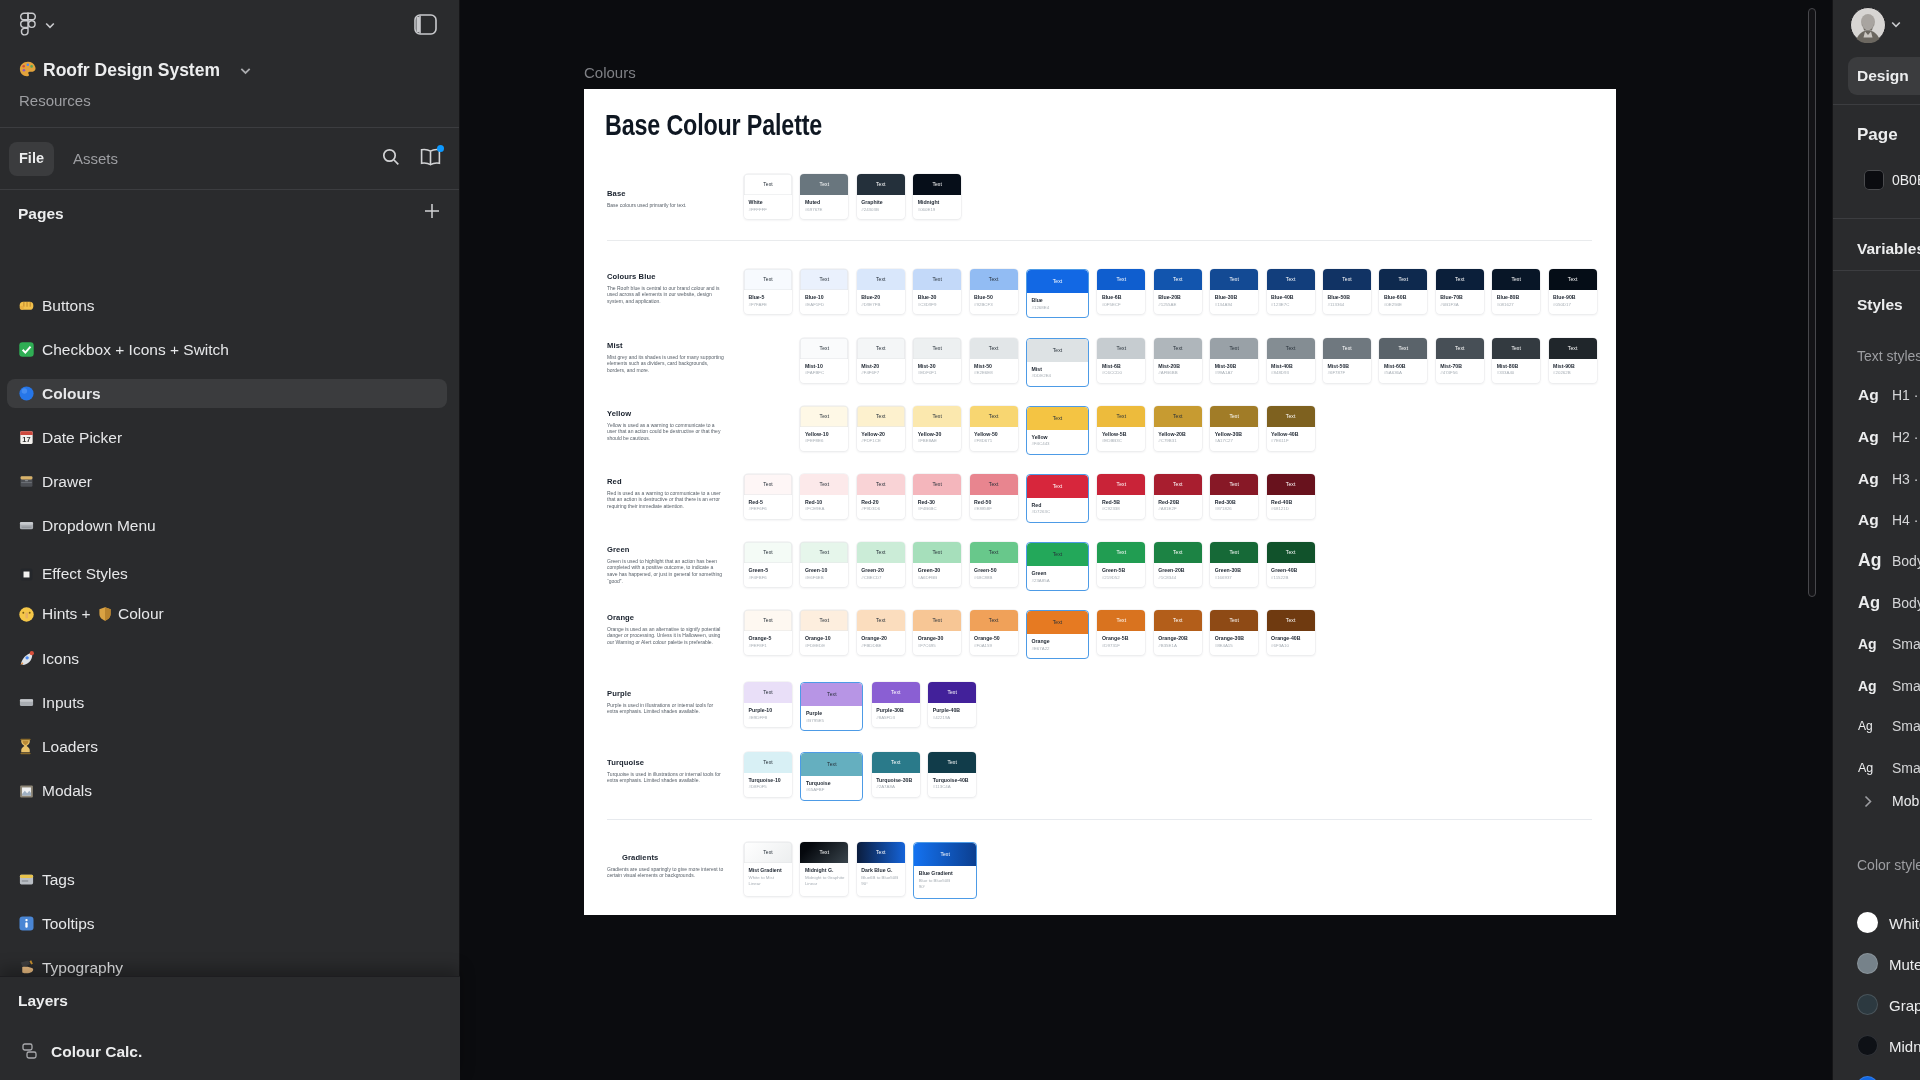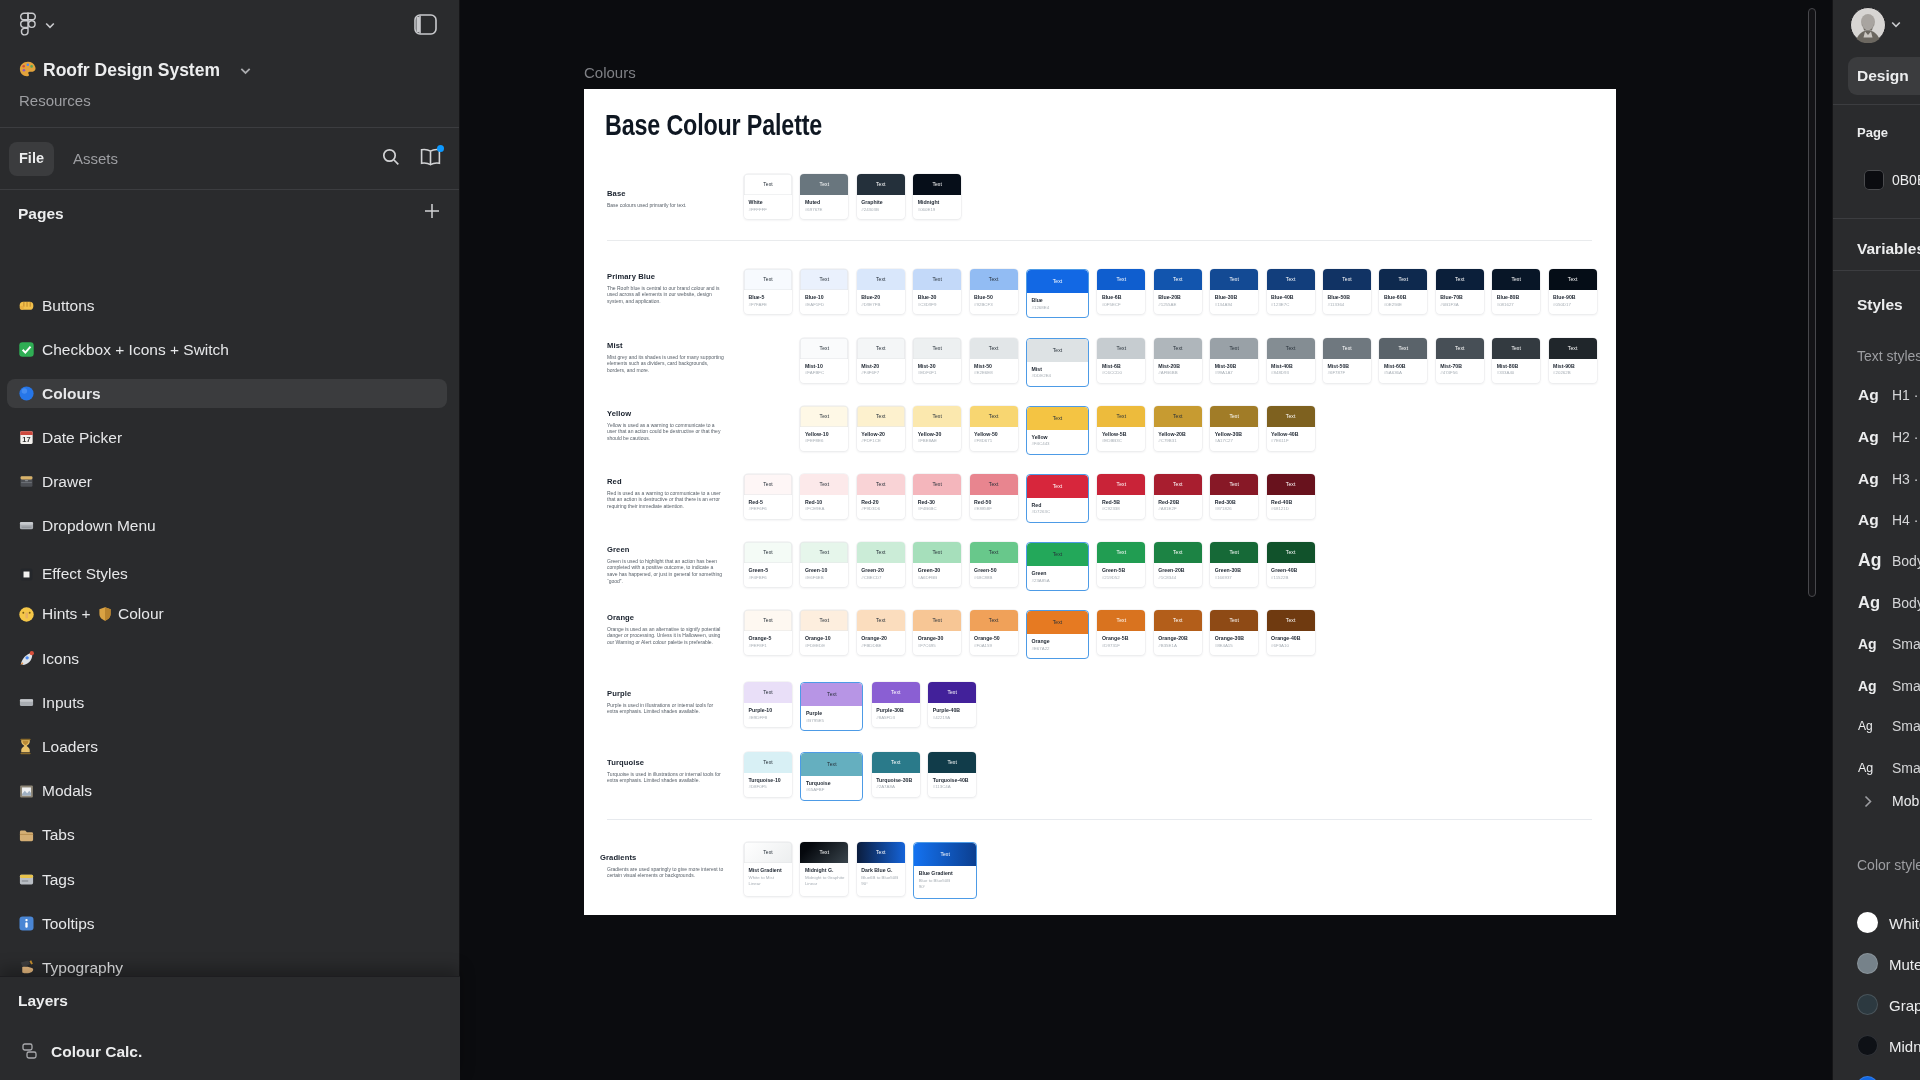--- a/index.html
+++ b/index.html
@@ -42,21 +42,21 @@
 <div class="card" style="left:272.8px;top:85.0px;width:48px;height:45px">
       <div class="sw" style="height:21px;line-height:21px;background:#24303B;color:#ffffff">Text</div>
       <div class="nm">Graphite</div>
       <div class="hx">#24303B</div>
     </div>
 <div class="card" style="left:329.2px;top:85.0px;width:48px;height:45px">
       <div class="sw" style="height:21px;line-height:21px;background:#060E19;color:#ffffff">Text</div>
       <div class="nm">Midnight</div>
       <div class="hx">#060E19</div>
     </div>
-<div class="rt" style="left:23px;top:183.0px">Primary Blue</div>
+<div class="rt" style="left:23px;top:183.0px">Colours Blue</div>
 <div class="rd" style="left:23px;top:195.5px">The Roofr blue is central to our brand colour and is</div>
 <div class="rd" style="left:23px;top:202.3px">used across all elements in our website, design</div>
 <div class="rd" style="left:23px;top:209.1px">system, and application.</div>
 <div class="card" style="left:160.0px;top:180.0px;width:48px;height:45px">
       <div class="sw" style="height:21px;line-height:21px;background:#F7FAFE;color:#273039;box-shadow:inset 0 0 0 0.6px #e4e6e8">Text</div>
       <div class="nm">Blue-5</div>
       <div class="hx">#F7FAFE</div>
     </div>
 <div class="card" style="left:216.4px;top:180.0px;width:48px;height:45px">
       <div class="sw" style="height:21px;line-height:21px;background:#EAF1FD;color:#273039;box-shadow:inset 0 0 0 0.6px #e4e6e8">Text</div>
@@ -453,21 +453,21 @@
 <div class="card" style="left:287.8px;top:662.5px;width:48px;height:45px">
       <div class="sw" style="height:21px;line-height:21px;background:#2A7A8A;color:#ffffff">Text</div>
       <div class="nm">Turquoise-30B</div>
       <div class="hx">#2A7A8A</div>
     </div>
 <div class="card" style="left:344.2px;top:662.5px;width:48px;height:45px">
       <div class="sw" style="height:21px;line-height:21px;background:#113C4A;color:#ffffff">Text</div>
       <div class="nm">Turquoise-40B</div>
       <div class="hx">#113C4A</div>
     </div>
-<div class="rt" style="left:16px;top:764px">Gradients</div>
+<div class="rt" style="left:38px;top:764px">Gradients</div>
 <div class="rd" style="left:23px;top:776.5px">Gradients are used sparingly to give more interest to</div>
 <div class="rd" style="left:23px;top:783.3px">certain visual elements or backgrounds.</div>
 <div class="card" style="left:160.0px;top:753.0px;width:48px;height:54px">
       <div class="sw" style="height:21px;line-height:21px;background:linear-gradient(135deg,#ffffff,#eceeef);color:#273039;box-shadow:inset 0 0 0 0.6px #e4e6e8">Text</div>
       <div class="nm">Mist Gradient</div>
       <div class="hx">White to Mist</div>
       <div class="hx">Linear</div>
     </div>
 <div class="card" style="left:216.4px;top:753.0px;width:48px;height:54px">
       <div class="sw" style="height:21px;line-height:21px;background:linear-gradient(135deg,#05080d 20%,#39444c);color:#ffffff">Text</div>
@@ -656,29 +656,20 @@
     </div>
 <div class="item" style="top:776px">
       <span class="ic">
         <svg width="17" height="17" viewBox="0 0 16 16">
           <rect x="2" y="2.4" width="12" height="11.2" rx="1" fill="#8d8676"></rect>
           <rect x="3.8" y="4.2" width="8.4" height="7.6" fill="#eef0f2"></rect>
           <path d="m3.8 10.4 2.6-3 2.2 2.2 2-2.4 1.8 2.4v2.2H3.8Z" fill="#9fb0c2"></path>
         </svg>
       </span>
       <span class="lab" style="left:42px">Modals</span>
-    </div>
-<div class="item" style="top:820px">
-      <span class="ic">
-        <svg width="17" height="17" viewBox="0 0 16 16">
-          <path d="M1.8 5.2V12a1.4 1.4 0 0 0 1.4 1.4h9.6A1.4 1.4 0 0 0 14.2 12V6.4A1.4 1.4 0 0 0 12.8 5H8.4L6.8 3.2H3.2a1.4 1.4 0 0 0-1.4 1.4Z" fill="#d4ae74"></path>
-          <path d="M1.8 7h12.4" stroke="#b99154" stroke-width="1"></path>
-        </svg>
-      </span>
-      <span class="lab" style="left:42px">Tabs</span>
     </div>
 <div class="item" style="top:864.5px">
       <span class="ic">
         <svg width="17" height="17" viewBox="0 0 16 16">
           <rect x="1.8" y="3.6" width="12.4" height="9" rx="1.4" fill="#b9bec4"></rect>
           <rect x="1.8" y="3.6" width="12.4" height="3" rx="1.4" fill="#e8c34b"></rect>
           <path d="M3.6 9.4h6" stroke="#878c92" stroke-width="1.1"></path>
         </svg>
       </span>
       <span class="lab" style="left:42px">Tags</span>
@@ -720,21 +711,21 @@
 <path d="M12.5 16.5c0 4 2.5 6.5 5.5 6.5s5.5-2.5 5.5-6.5l-1.5 7h-8Z" fill="#6e6a64"></path>
 <path d="M6.5 32c2.5-6 7-8.5 11.5-8.5S27 26 29.5 32a17.5 17.5 0 0 1-23 0Z" fill="#6b6760"></path>
 <path d="M15 24.5 18 28l3-3.5 1.5 6h-9Z" fill="#cac6c1"></path>
     </svg>
 <svg class="ab" style="left:58px;top:21px" width="10" height="7" viewBox="0 0 10 7" fill="none" stroke="#c9cacd" stroke-width="1.6">
       <path d="M1.2 1.5 5 5.3 8.8 1.5"></path>
     </svg>
 <div class="ab" style="left:15px;top:57px;width:80px;height:38px;background:#3b3c3e;border-radius:9px"></div>
 <div class="ab wt" style="left:24px;top:67px;font-size:15.5px;font-weight:700">Design</div>
 <div class="div" style="top:104px"></div>
-<div class="ab wt" style="left:24px;top:125px;font-size:13px;font-weight:700">Page</div>
+<div class="ab wt" style="left:24px;top:125px;font-size:17px;font-weight:700">Page</div>
 <div class="ab" style="left:31px;top:170px;width:20px;height:20px;border-radius:5px;background:#0b0c10;box-shadow:inset 0 0 0 1px #4a4b4e"></div>
 <div class="ab wt" style="left:59px;top:172px;font-size:14px">0B0B0F</div>
 <div class="div" style="top:218px"></div>
 <div class="ab wt" style="left:24px;top:240px;font-size:15.5px;font-weight:700">Variables</div>
 <div class="div" style="top:270px"></div>
 <div class="ab wt" style="left:24px;top:296px;font-size:15.5px;font-weight:700">Styles</div>
 <div class="ab gt" style="left:24px;top:348px;font-size:14px">Text styles</div>
 <div class="ab wt" style="left:25px;top:385.8px;font-size:15.5px;font-weight:700">Ag</div>
 <div class="ab" style="left:59px;top:387.0px;font-size:14px;color:#d4d5d7">H1 ·</div>
 <div class="ab wt" style="left:25px;top:427.8px;font-size:15.5px;font-weight:700">Ag</div>

